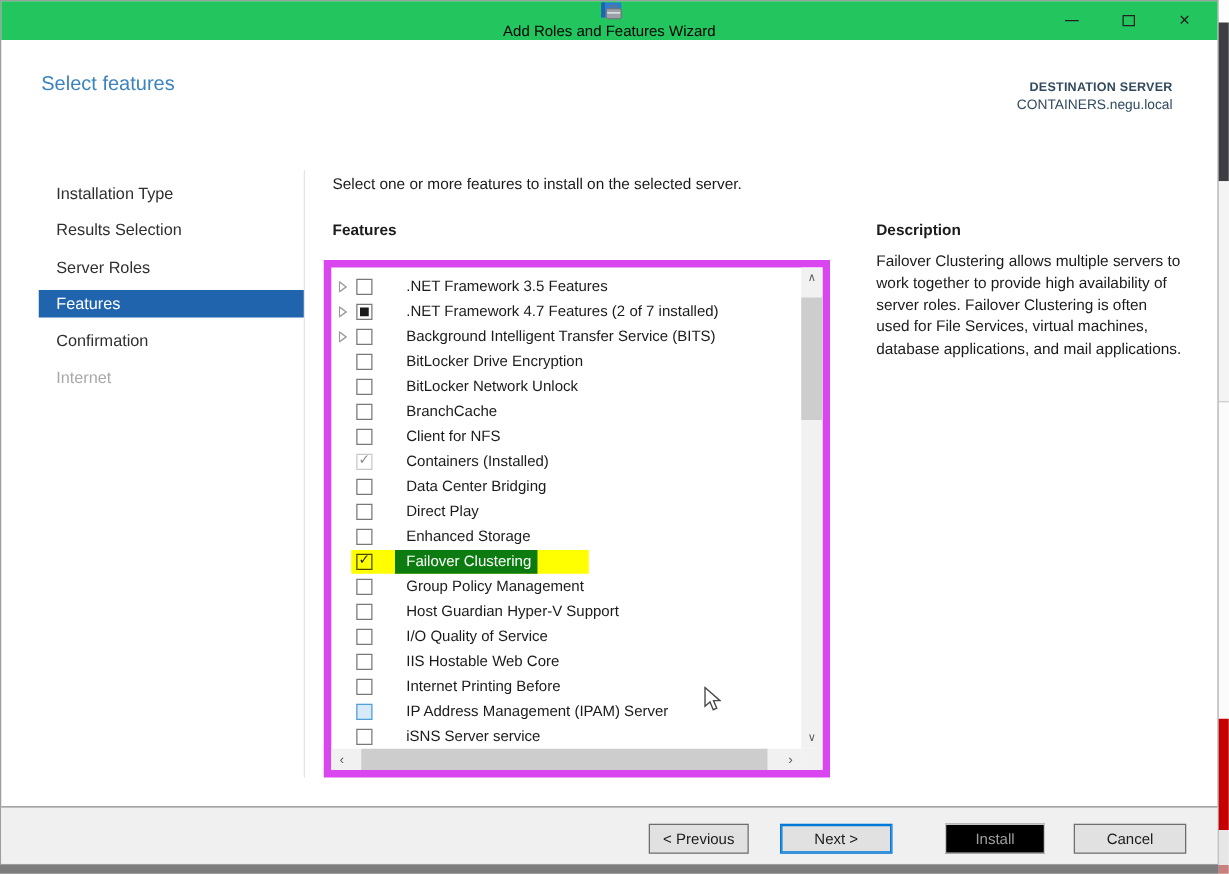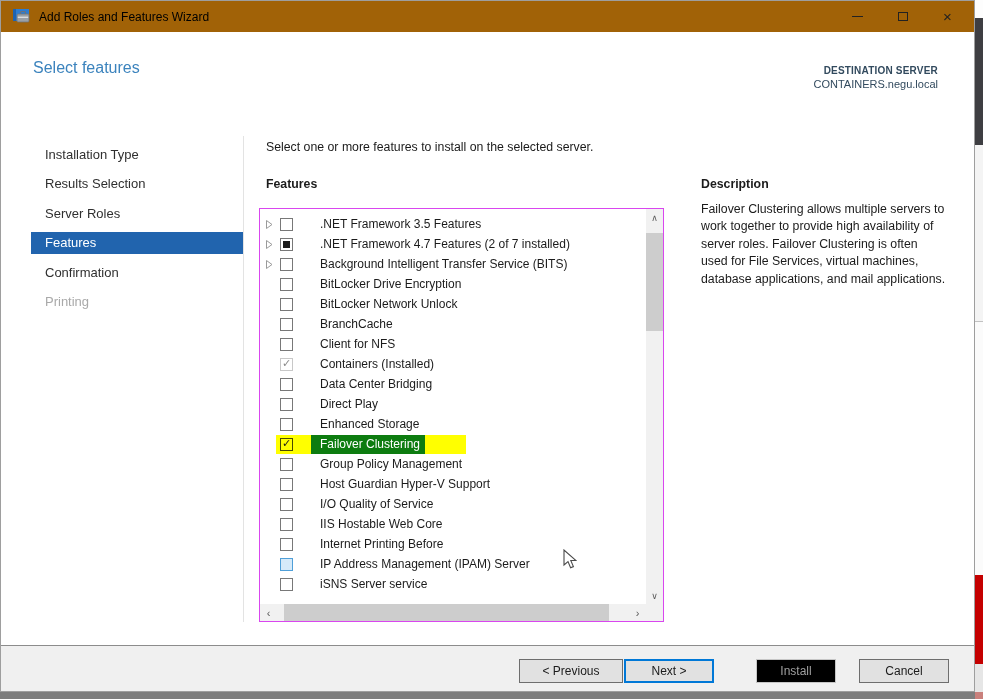--- a/index.html
+++ b/index.html
@@ -19,21 +19,21 @@
     background:#ffffff;
     overflow:hidden;
     color:#1b1b1b;
   }
   
   #wizard-window{
     position:absolute;left:0;top:0;width:975px;height:692px;
     background:#fff;border:1px solid #9e9e9e;
   }
   
-  .titlebar{position:absolute;left:0;top:0;right:0;height:31px;background:#a16207;display:flex;align-items:center;}
+  .titlebar{position:absolute;left:0;top:0;right:0;height:31px;background:#22c55e;display:flex;align-items:center;flex-direction:column;}
   .titlebar .app-icon{margin:0 8px 0 10px;width:20px;height:17px;flex:0 0 auto;}
   .titlebar .title-text{font-size:12px;color:#000;}
   .win-controls{position:absolute;right:4px;top:0;height:31px;display:flex;align-items:center;}
   .win-btn{width:45px;height:31px;display:flex;align-items:center;justify-content:center;
     font-size:13px;color:#222;cursor:default;}
   .win-btn.minimize span{display:block;width:11px;height:0;border-top:1px solid #222;}
   .win-btn.maximize span{display:block;width:10px;height:9px;border:1px solid #222;}
   .win-btn.close{font-size:15px;}
   
   .page-title{position:absolute;left:32px;top:58px;font-size:16px;font-weight:300;color:var(--heading_blue);}
@@ -45,21 +45,21 @@
   .side-item{height:22px;margin-bottom:7.5px;display:flex;align-items:center;
     padding-left:14px;font-size:13px;color:#2f2f2f;cursor:default;}
   .side-item.selected{background:var(--accent_blue);color:#fff;}
   .side-item.disabled{color:#a9a9a9;}
   .side-divider{position:absolute;left:242px;top:135px;width:1px;height:486px;background:#e3e3e3;}
   
   .instruction{position:absolute;left:265px;top:139px;font-size:12.3px;}
   .features-label{position:absolute;left:265px;top:176px;font-size:12.3px;font-weight:bold;}
   
   .listbox{position:absolute;left:258px;top:207px;width:405px;height:414px;
-    background:#fff;border:1px solid #d946ef;}
+    background:#fff;border:6px solid #d946ef;}
   .rows{position:absolute;left:0;top:0;right:17px;bottom:17px;padding-top:5px;overflow:hidden;}
   .row{position:relative;height:20px;display:flex;align-items:center;padding-left:6px;font-size:12px;}
   .arrow-slot{width:14px;height:20px;flex:0 0 auto;display:flex;align-items:center;}
   .cb{position:relative;z-index:1;width:13px;height:13px;flex:0 0 auto;background:#fff;
     border:1px solid #787878;display:flex;align-items:center;justify-content:center;}
   .cb .mark{font-size:11px;font-weight:bold;line-height:1;color:#1b1b1b;transform:translateY(-1px);}
   .cb.indeterminate::after{content:"";width:7px;height:7px;background:#1b1b1b;}
   .cb.checked-disabled{border-color:#c8c8c8;}
   .cb.checked-disabled .mark{color:#8a8a8a;font-weight:normal;}
   .cb.hover{border-color:#4f9fd8;background:#d6eaf9;}
@@ -83,21 +83,21 @@
   .hscroll .right{right:0;}
   .hscroll .thumb{position:absolute;top:0;left:24px;width:325px;height:17px;background:#cdcdcd;}
   .sb-corner{position:absolute;right:0;bottom:0;width:17px;height:17px;background:#f1f1f1;}
   
   .desc-title{position:absolute;left:700px;top:176px;font-size:12.3px;font-weight:bold;}
   .desc-text{position:absolute;left:700px;top:200px;width:246px;font-size:12.3px;line-height:17.4px;color:#1b1b1b;}
   
   .footer{position:absolute;left:0;right:0;bottom:0;height:46px;background:#f0f0f0;border-top:1px solid #8c8c8c;}
   .btn{position:absolute;top:13px;height:24px;background:#e1e1e1;border:1px solid #6e6e6e;
     font-size:12px;font-family:inherit;color:#1b1b1b;cursor:default;}
-  .btn.previous{left:518px;width:104px;}
+  .btn.previous{left:518px;width:80px;}
   .btn.next{left:623px;width:90px;border:1px solid var(--next_border);box-shadow:inset 0 0 0 1px var(--next_border);}
   .btn.install{left:755px;width:80px;background:#000000;border-color:#c6c6c6;color:#9f9f9f;}
   .btn.cancel{left:858px;width:90px;}
   
   .edge-right{position:absolute;left:975px;top:0;width:8px;height:699px;}
   .edge-right .s1{height:18px;background:#fdfdfd;}
   .edge-right .s2{height:127px;background:var(--dark_strip);}
   .edge-right .s3{height:177px;background:#f4f4f4;border-bottom:1px solid #c2c2c2;}
   .edge-right .s4{height:253px;background:#fbfbfb;}
   .edge-right .s5{height:89px;background:var(--red_strip);}
@@ -137,21 +137,21 @@
     <div class="dest-label">DESTINATION SERVER</div>
     <div class="dest-server">CONTAINERS.negu.local</div>
   </div>
 
   <div class="sidebar">
       <div class="side-item">Installation Type</div>
       <div class="side-item">Results Selection</div>
       <div class="side-item">Server Roles</div>
       <div class="side-item selected">Features</div>
       <div class="side-item">Confirmation</div>
-      <div class="side-item disabled">Printing</div>
+      <div class="side-item disabled">Internet</div>
     </div>
   <div class="side-divider"></div>
 
   <div class="instruction">Select one or more features to install on the selected server.</div>
   <div class="features-label">Features</div>
 
   <div class="listbox">
     <div class="rows">
         <div class="row">
           <span class="arrow-slot">

